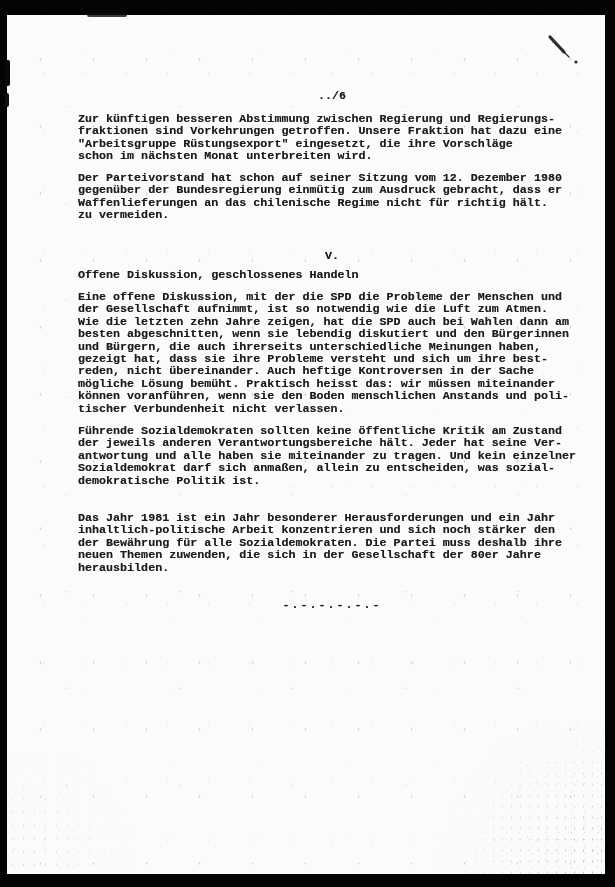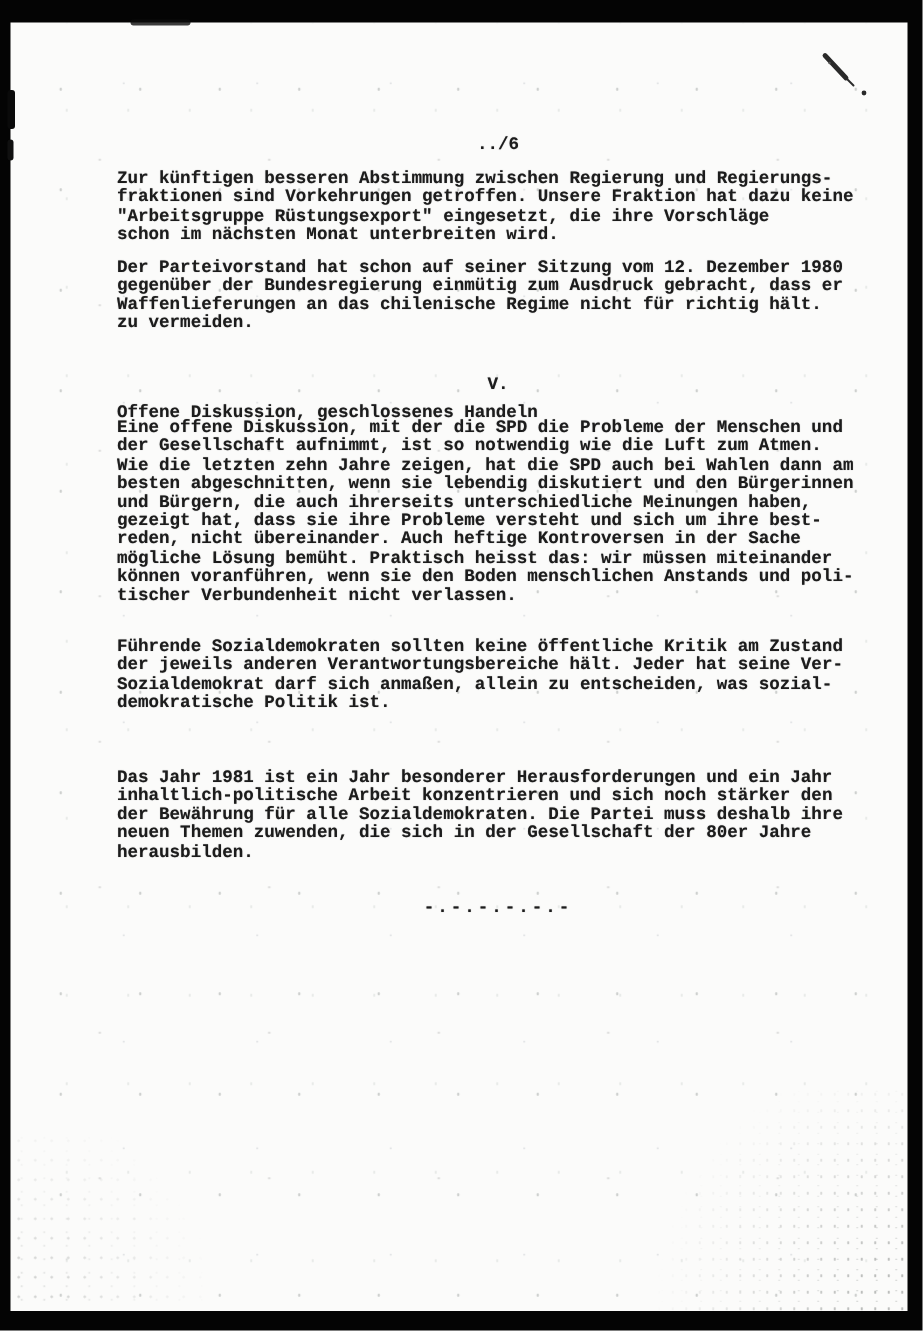--- a/index.html
+++ b/index.html
@@ -62,21 +62,21 @@
     text-decoration-thickness:1.3px;
     text-underline-offset:2.5px;
     margin-top:28px;
   }
   .center{left:70px;width:524px;text-align:center;}
   #b-pageref{top:90px;}
   #b-p1{top:113px;}
   #b-p2{top:172px;}
   #b-section{top:250px;}
   #b-heading{top:269px;}
-  #b-p3{top:279px;}
+  #b-p3{top:291px;}
   #b-p4{top:425px;}
   #b-p5{top:512px;}
   #b-sep{top:599px;letter-spacing:2px;}
 
   
   .pen-mark{position:absolute;left:540px;top:28px;width:50px;height:45px;}
 </style>
 </head>
 <body>
 
@@ -95,21 +95,21 @@
   <circle cx="36" cy="34" r="1.6" fill="#2a2a2a"></circle>
   <circle cx="13" cy="14" r="0.8" fill="#555"></circle>
 </svg>
 
 <div class="content">
   <div class="block center" id="b-pageref">
       <div class="line"><span>../6</span></div>
     </div>
   <div class="block" id="b-p1">
       <div class="line"><span>Zur künftigen besseren Abstimmung zwischen Regierung und Regierungs-</span></div>
-      <div class="line"><span>fraktionen sind Vorkehrungen getroffen. Unsere Fraktion hat dazu keine</span></div>
+      <div class="line"><span>fraktionen sind Vorkehrungen getroffen. Unsere Fraktion hat dazu eine</span></div>
       <div class="line"><span>"Arbeitsgruppe Rüstungsexport" eingesetzt, die ihre Vorschläge</span></div>
       <div class="line"><span>schon im nächsten Monat unterbreiten wird.</span></div>
     </div>
   <div class="block" id="b-p2">
       <div class="line"><span>Der Parteivorstand hat schon auf seiner Sitzung vom 12. Dezember 1980</span></div>
       <div class="line"><span>gegenüber der Bundesregierung einmütig zum Ausdruck gebracht, dass er</span></div>
       <div class="line"><span>Waffenlieferungen an das chilenische Regime nicht für richtig hält.</span></div>
       <div class="line"><span>zu vermeiden.</span></div>
     </div>
   <div class="block center" id="b-section">
@@ -126,20 +126,21 @@
       <div class="line"><span>und Bürgern, die auch ihrerseits unterschiedliche Meinungen haben,</span></div>
       <div class="line"><span>gezeigt hat, dass sie ihre Probleme versteht und sich um ihre best-</span></div>
       <div class="line"><span class="u">reden, nicht übereinander.</span><span> Auch heftige Kontroversen in der Sache</span></div>
       <div class="line"><span>mögliche Lösung bemüht. </span><span class="u">Praktisch heisst das: wir müssen miteinander</span></div>
       <div class="line"><span>können voranführen, wenn sie den Boden menschlichen Anstands und poli-</span></div>
       <div class="line"><span>tischer Verbundenheit nicht verlassen.</span></div>
     </div>
   <div class="block" id="b-p4">
       <div class="line"><span>Führende Sozialdemokraten sollten keine </span><span class="u">öffentliche Kritik am Zustand</span></div>
       <div class="line"><span class="u">der jeweils anderen Verantwortungsbereiche</span><span> hält. Jeder hat seine Ver-</span></div>
+      <div class="line"><span>antwortung und alle haben sie miteinander zu tragen. Und kein einzelner</span></div>
       <div class="line"><span>Sozialdemokrat darf sich anmaßen, allein zu entscheiden, was sozial-</span></div>
       <div class="line"><span>demokratische Politik ist.</span></div>
     </div>
   <div class="block" id="b-p5">
       <div class="line"><span>Das Jahr 1981 ist ein Jahr besonderer Herausforderungen und ein Jahr</span></div>
       <div class="line"><span class="u">inhaltlich-politische Arbeit konzentrieren</span><span> und sich noch stärker den</span></div>
       <div class="line"><span>der Bewährung für alle Sozialdemokraten. Die Partei muss deshalb ihre</span></div>
       <div class="line"><span>neuen Themen zuwenden, die sich in der Gesellschaft der 80er Jahre</span></div>
       <div class="line"><span>herausbilden.</span></div>
     </div>

